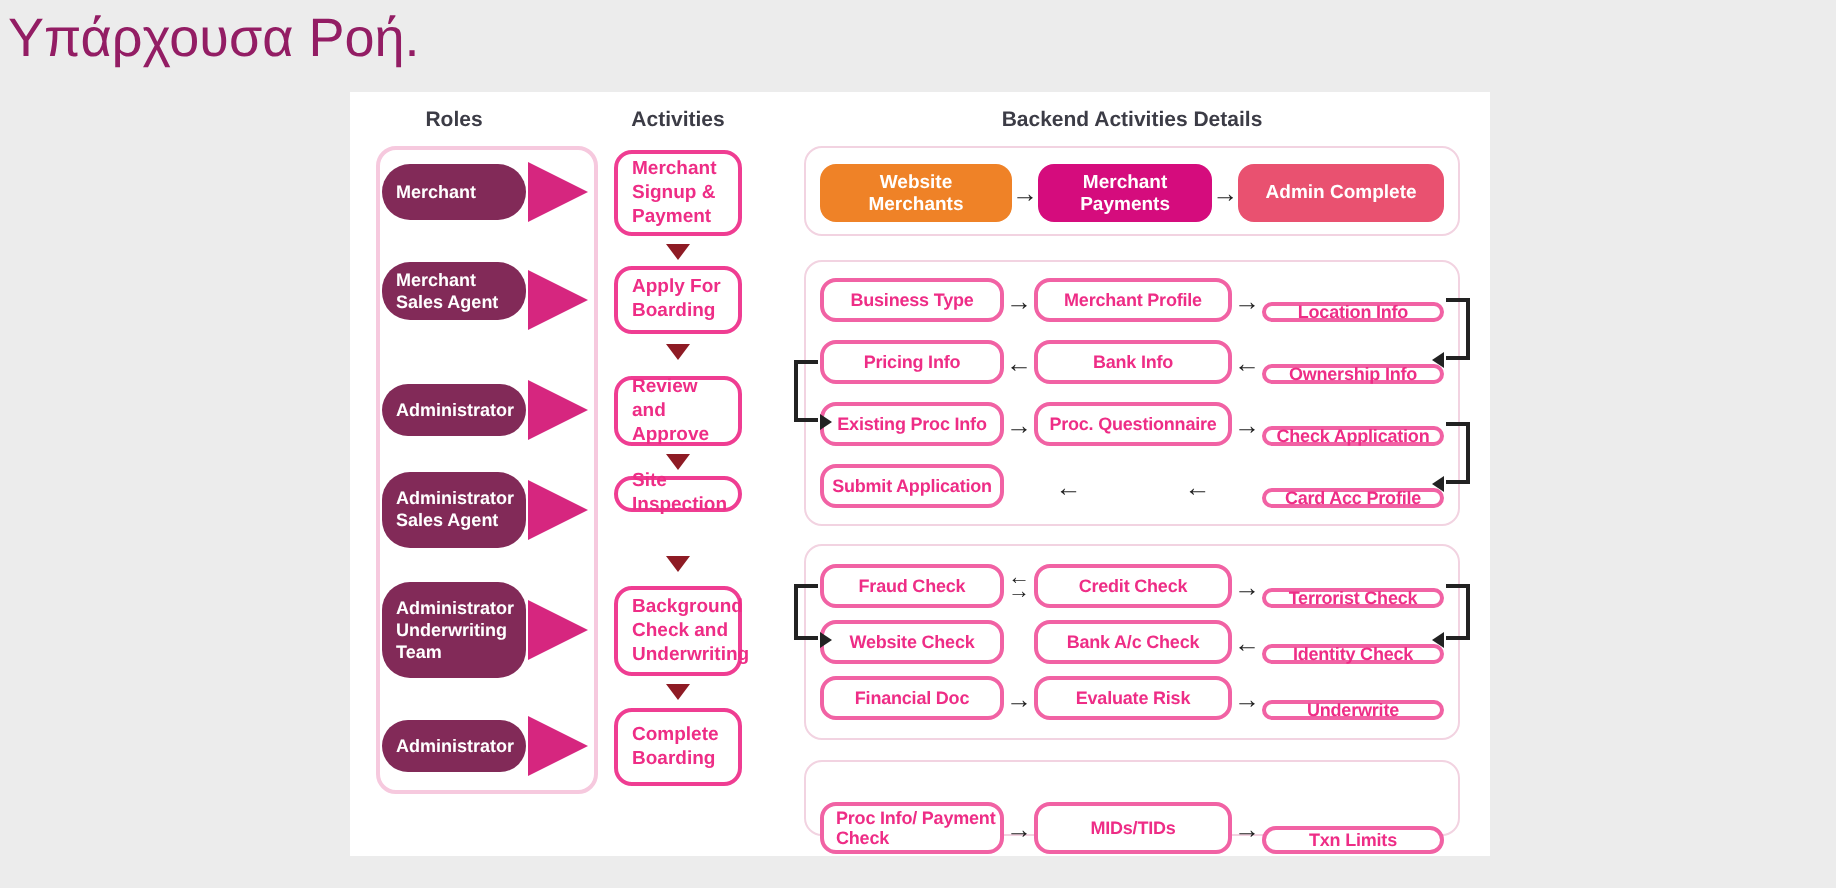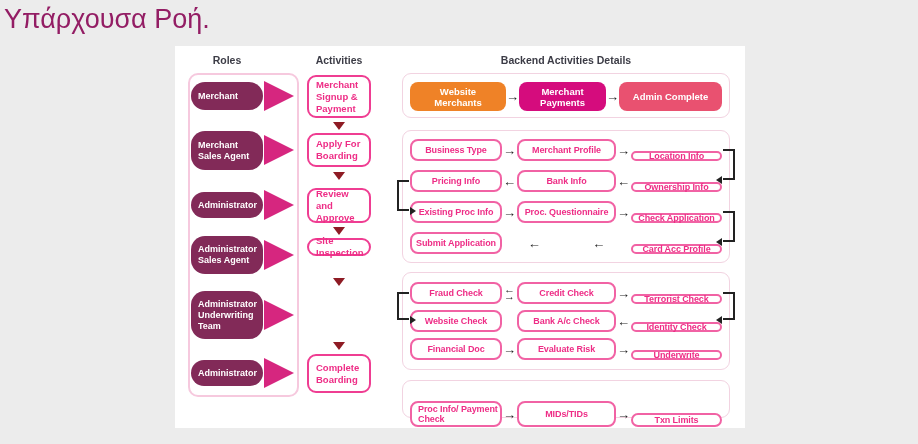--- a/index.html
+++ b/index.html
@@ -55,37 +55,38 @@
 <div class="stage">
   <div class="page-title">Υπάρχουσα Ροή.</div>
 
   <div class="card">
     <div class="col-header" id="hdr-roles">Roles</div>
     <div class="col-header" id="hdr-activities">Activities</div>
     <div class="col-header" id="hdr-backend">Backend Activities Details</div>
 
     <div class="roles-container"></div>
     <div class="role-box" style="top:36px;height:28px;">Merchant</div>
-    <div class="role-box" style="top:85px;height:39px;">Merchant Sales Agent</div>
+    <div class="role-box" style="top:85px;height:29px;">Merchant Sales Agent</div>
     <div class="role-box" style="top:146px;height:26px;">Administrator</div>
     <div class="role-box" style="top:190px;height:38px;">Administrator Sales Agent</div>
     <div class="role-box" style="top:245px;height:48px;">Administrator Underwriting Team</div>
     <div class="role-box" style="top:314px;height:26px;">Administrator</div>
 
     <div class="flow-arrow" style="top:35px;"></div>
     <div class="flow-arrow" style="top:89px;"></div>
     <div class="flow-arrow" style="top:144px;"></div>
     <div class="flow-arrow" style="top:194px;"></div>
     <div class="flow-arrow" style="top:254px;"></div>
     <div class="flow-arrow" style="top:312px;"></div>
 
     <div class="activity-box" style="top:29px;height:43px;">Merchant Signup &amp; Payment</div>
     <div class="activity-box" style="top:87px;height:34px;">Apply For Boarding</div>
     <div class="activity-box" style="top:142px;height:35px;">Review and Approve</div>
     <div class="activity-box" style="top:192px;height:18px;">Site Inspection</div>
+    <div class="activity-box" style="top:247px;height:45px;">Background Check and Underwriting</div>
     <div class="activity-box" style="top:308px;height:39px;">Complete Boarding</div>
 
     <div class="down-arrow" style="top:76px;"></div>
     <div class="down-arrow" style="top:126px;"></div>
     <div class="down-arrow" style="top:181px;"></div>
     <div class="down-arrow" style="top:232px;"></div>
     <div class="down-arrow" style="top:296px;"></div>
 
     <div class="group" id="group1">
       <div class="brow">

